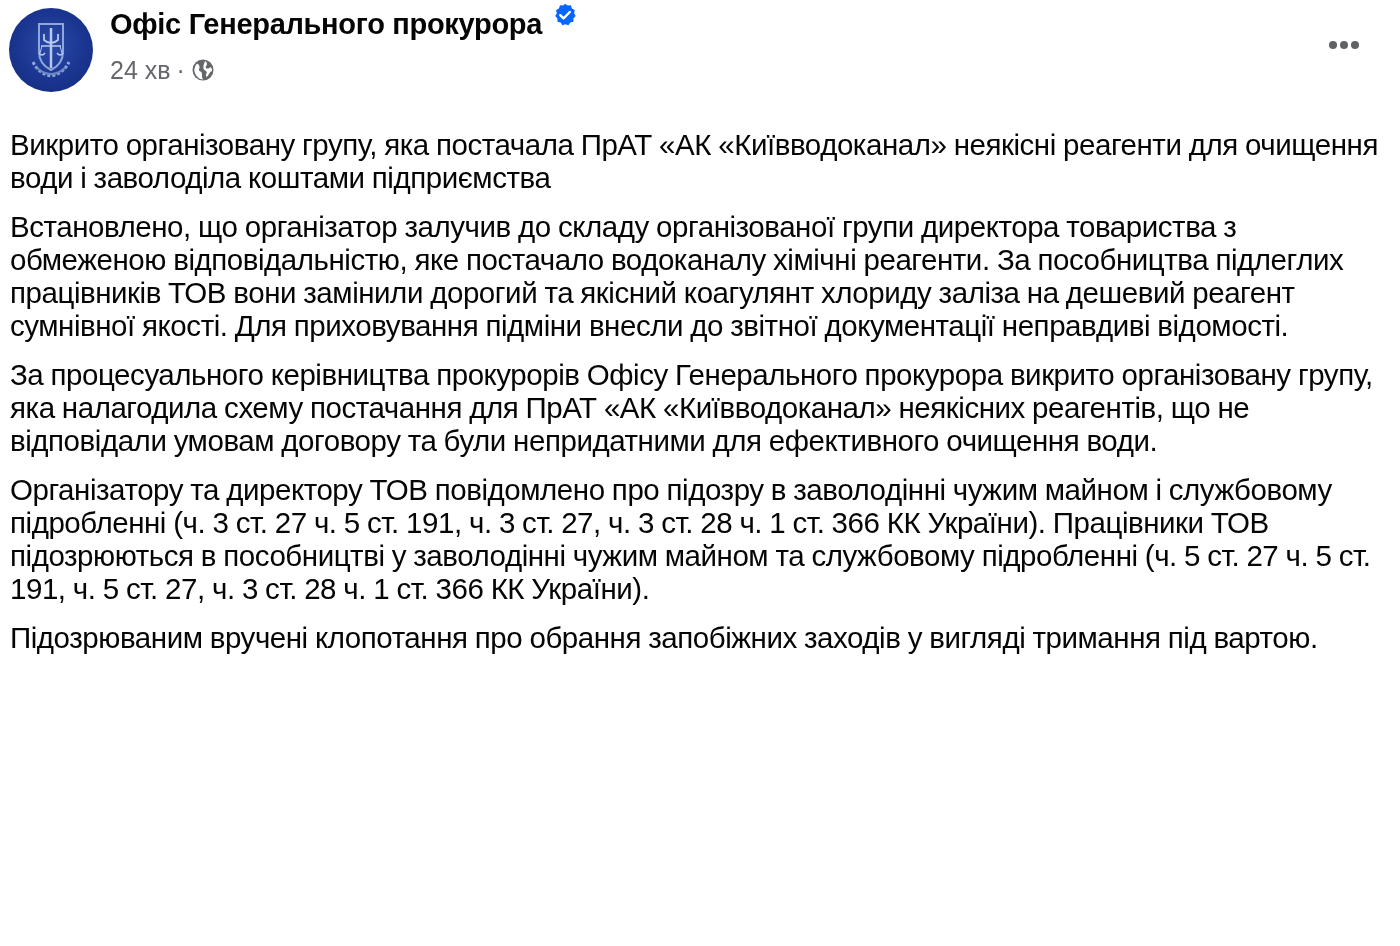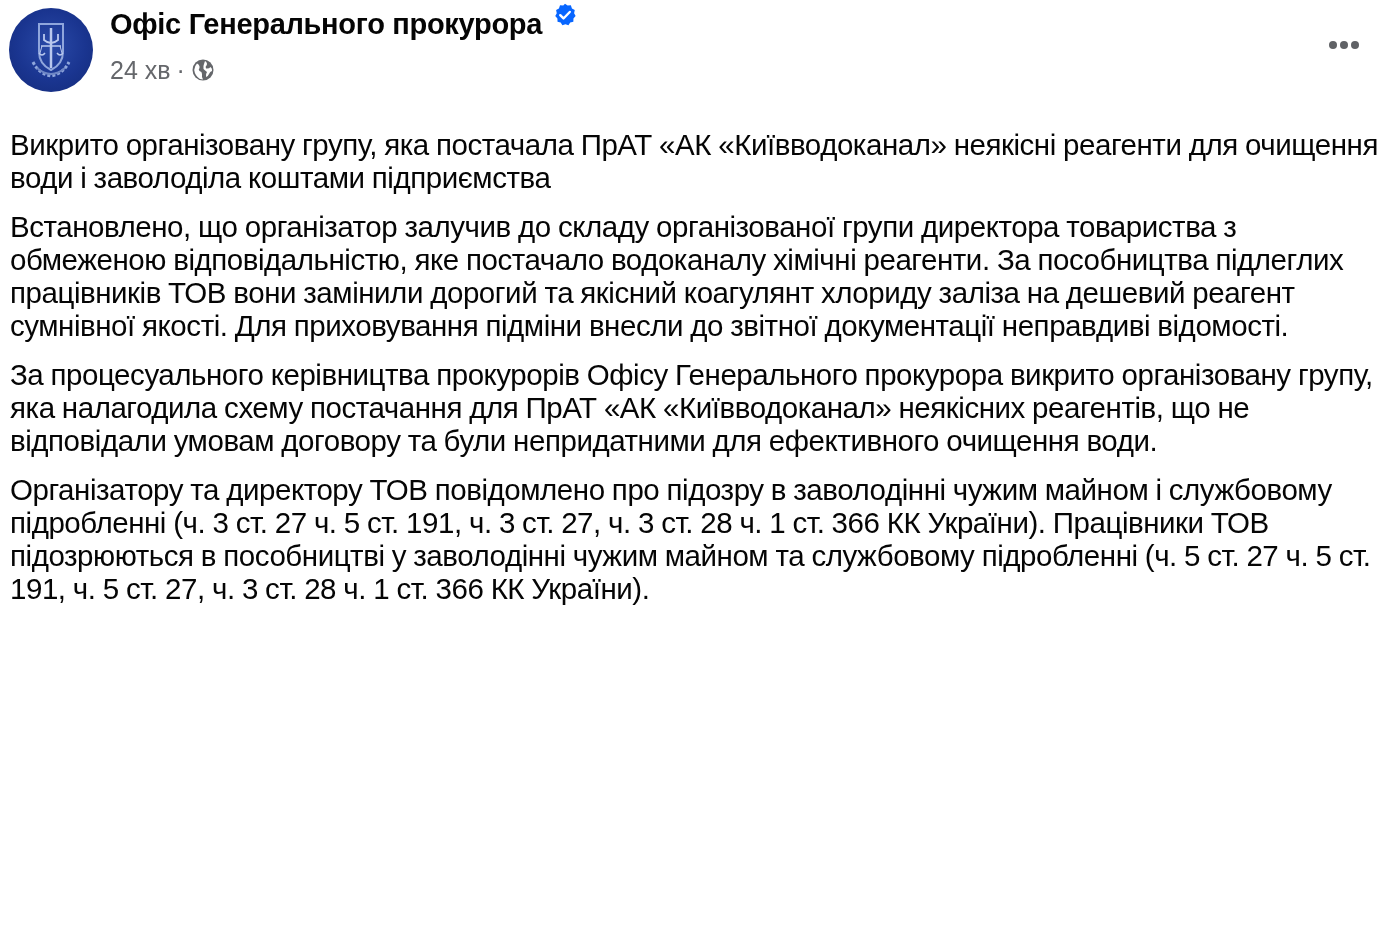--- a/index.html
+++ b/index.html
@@ -158,13 +158,14 @@
     <span class="dot"></span>
     <span class="dot"></span>
   </div>
 </div>
 
 <div class="post-body">
   <p>Викрито організовану групу, яка постачала ПрАТ «АК «Київводоканал» неякісні реагенти для очищення води і заволоділа коштами підприємства</p>
   <p>Встановлено, що організатор залучив до складу організованої групи директора товариства з обмеженою відповідальністю, яке постачало водоканалу хімічні реагенти. За пособництва підлеглих працівників ТОВ вони замінили дорогий та якісний коагулянт хлориду заліза на дешевий реагент сумнівної якості. Для приховування підміни внесли до звітної документації неправдиві відомості.</p>
   <p>За процесуального керівництва прокурорів Офісу Генерального прокурора викрито організовану групу, яка налагодила схему постачання для ПрАТ «АК «Київводоканал» неякісних реагентів, що не відповідали умовам договору та були непридатними для ефективного очищення води.</p>
   <p>Організатору та директору ТОВ повідомлено про підозру в заволодінні чужим майном і службовому підробленні (ч. 3 ст. 27 ч. 5 ст. 191, ч. 3 ст. 27, ч. 3 ст. 28 ч. 1 ст. 366 КК України). Працівники ТОВ підозрюються в пособництві у заволодінні чужим майном та службовому підробленні (ч. 5 ст. 27 ч. 5 ст. 191, ч. 5 ст. 27, ч. 3 ст. 28 ч. 1 ст. 366 КК України).</p>
+  <p>Підозрюваним вручені клопотання про обрання запобіжних заходів у вигляді тримання під вартою.</p>
 </div>
 
 </body></html>

